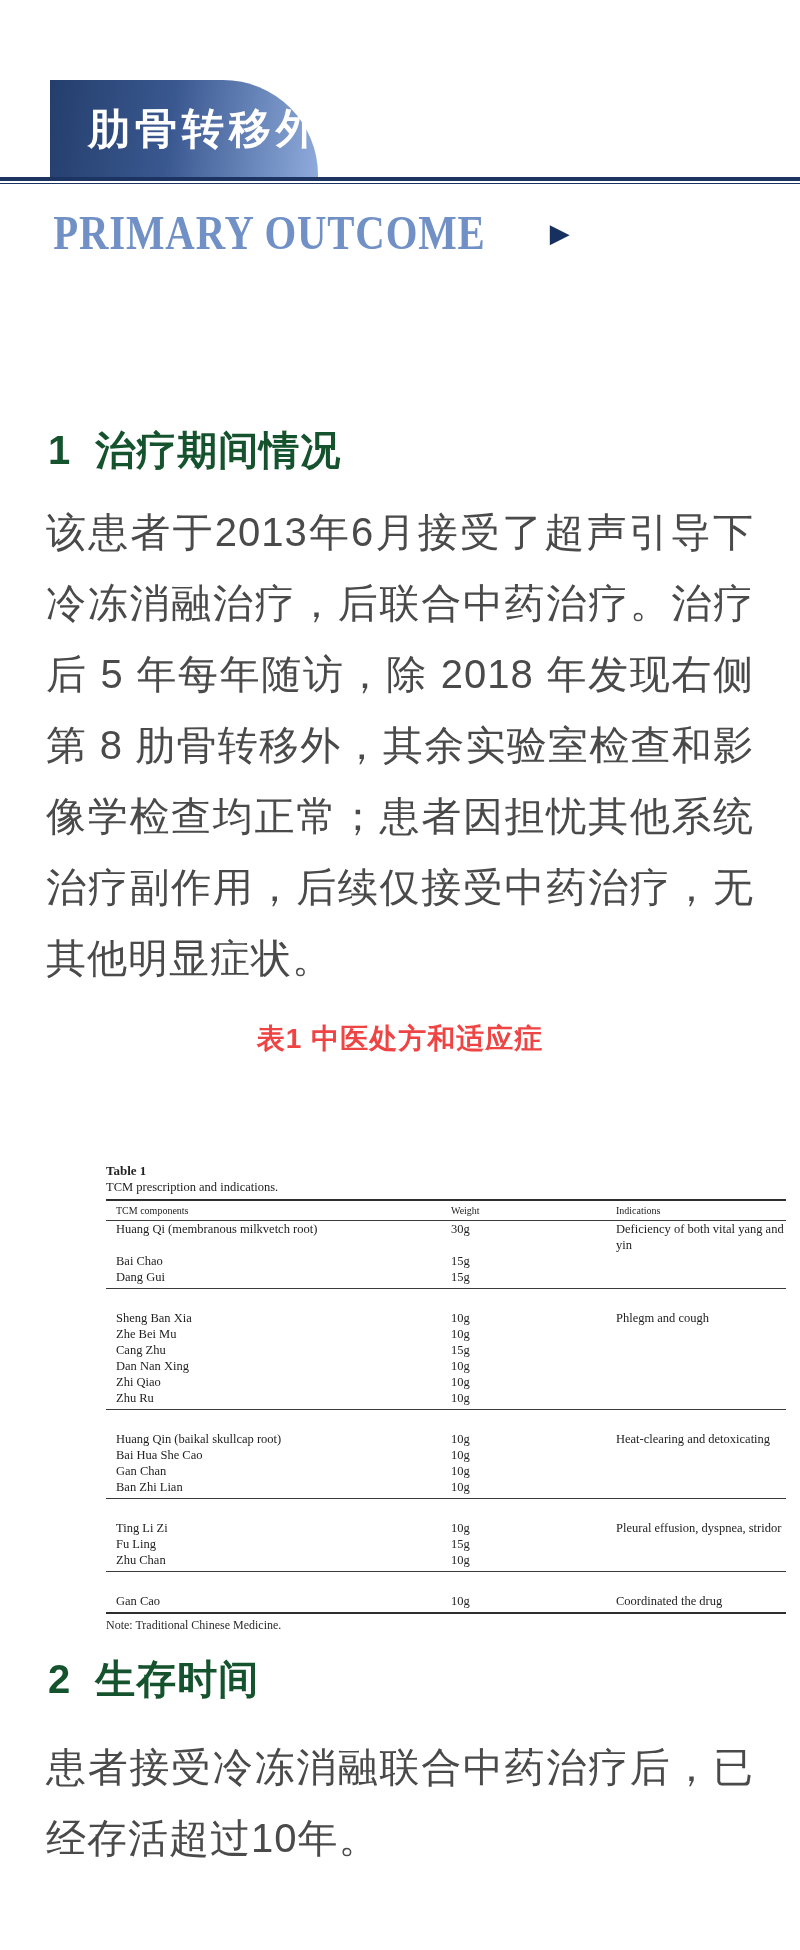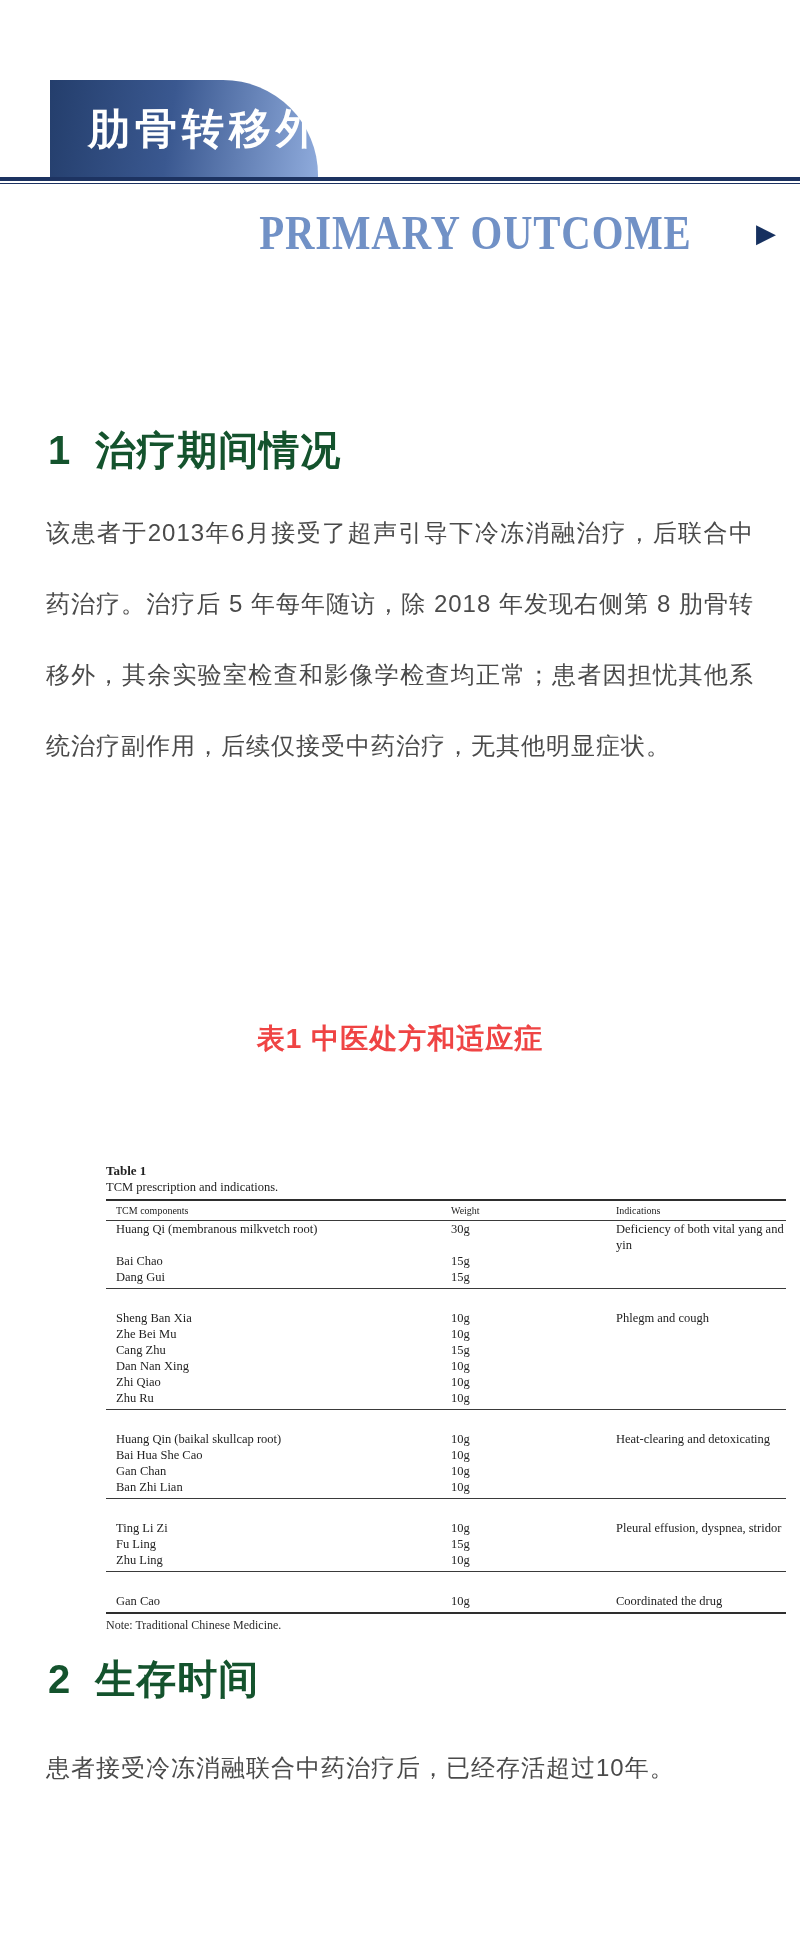--- a/index.html
+++ b/index.html
@@ -12,36 +12,36 @@
           border-radius:0 95px 0 0;
           display:flex;align-items:center;}
   .banner-title{color:#ffffff;font-family:"Liberation Serif","DejaVu Serif",serif;
           font-weight:bold;font-size:42px;letter-spacing:5px;padding-left:38px;white-space:nowrap;}
 
   
   .header-rule{position:absolute;left:0;top:177px;width:800px;height:9px;
           background:linear-gradient(#1d3361 0,#1d3361 4px,transparent 4px,transparent 6px,#1d3361 6px,#1d3361 7px,transparent 7px);}
 
   
-  .subtitle-row{position:absolute;left:0;top:205px;width:776px;text-align:right;white-space:nowrap;}
+  .subtitle-row{position:absolute;left:0;top:205px;width:776px;text-align:left;white-space:nowrap;padding-left:15px;}
   .subtitle-text{display:inline-block;font-family:"Liberation Serif","DejaVu Serif",serif;
           font-weight:bold;font-size:48px;color:#7191c6;letter-spacing:1px;
           transform:scaleX(0.85);transform-origin:center;vertical-align:middle;}
   .subtitle-arrow{display:inline-block;color:#16305f;font-size:26px;margin-left:26px;vertical-align:middle;
           font-family:"DejaVu Sans",sans-serif;}
 
   
   .sec-heading{position:absolute;left:48px;color:#14532d;font-weight:bold;font-size:40px;
           white-space:nowrap;letter-spacing:1px;}
   .sec-heading .num{margin-right:24px;}
   .sec-heading-1{top:423px;}
   .sec-heading-2{top:1652px;}
 
   
-  .para{position:absolute;left:46px;width:708px;font-size:24px;line-height:71px;
+  .para{position:absolute;left:46px;width:708px;font-size:40px;line-height:71px;
         color:#4a4a4a;text-align:justify;text-justify:inter-ideograph;letter-spacing:1px;}
   .para-1{top:497px;}
   .para-2{top:1732px;}
 
   
   .table-heading{position:absolute;left:0;top:1020px;width:800px;text-align:center;
         color:#ef4444;font-weight:bold;font-size:28px;letter-spacing:1px;}
 
   
   .paper-table{position:absolute;left:62px;top:1163px;width:680px;
@@ -162,21 +162,21 @@
             <td class="c-name">Ting Li Zi</td>
             <td class="c-weight">10g</td>
             <td class="c-ind">Pleural effusion, dyspnea, stridor</td>
           </tr>
           <tr>
             <td class="c-name">Fu Ling</td>
             <td class="c-weight">15g</td>
             <td class="c-ind"></td>
           </tr>
           <tr class="group-last">
-            <td class="c-name">Zhu Ling</td>
+            <td class="c-name">Zhu Chan</td>
             <td class="c-weight">10g</td>
             <td class="c-ind"></td>
           </tr>
           <tr class="group-first group-last">
             <td class="c-name">Gan Cao</td>
             <td class="c-weight">10g</td>
             <td class="c-ind">Coordinated the drug</td>
           </tr>
         </tbody>
     </table>

